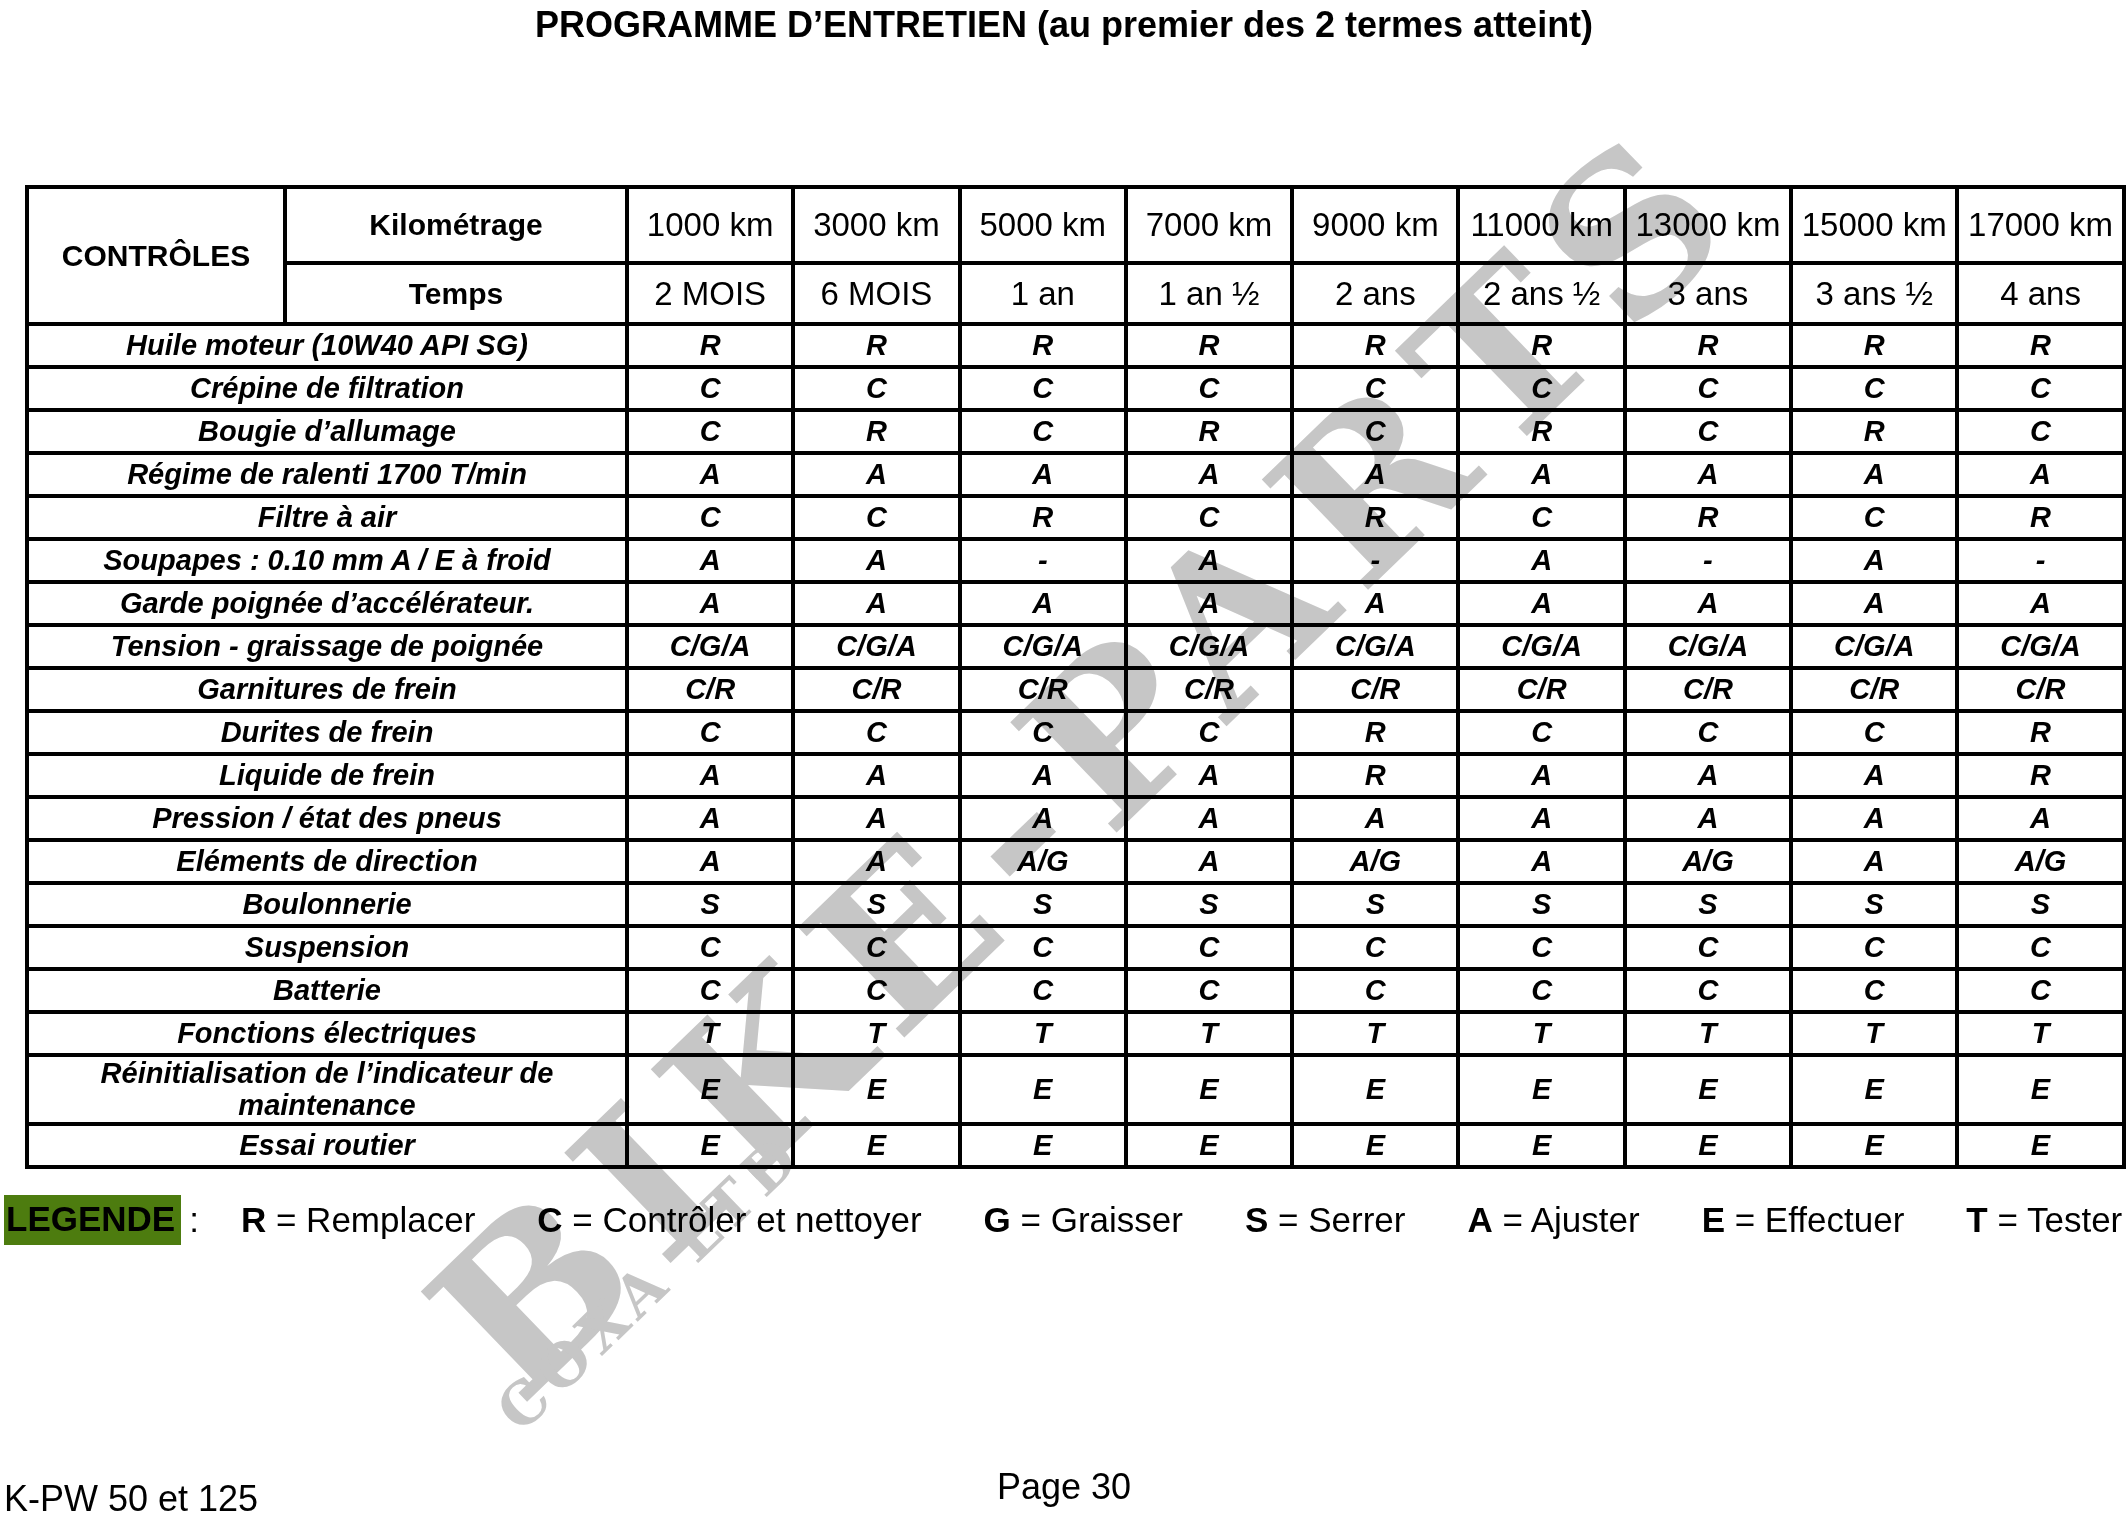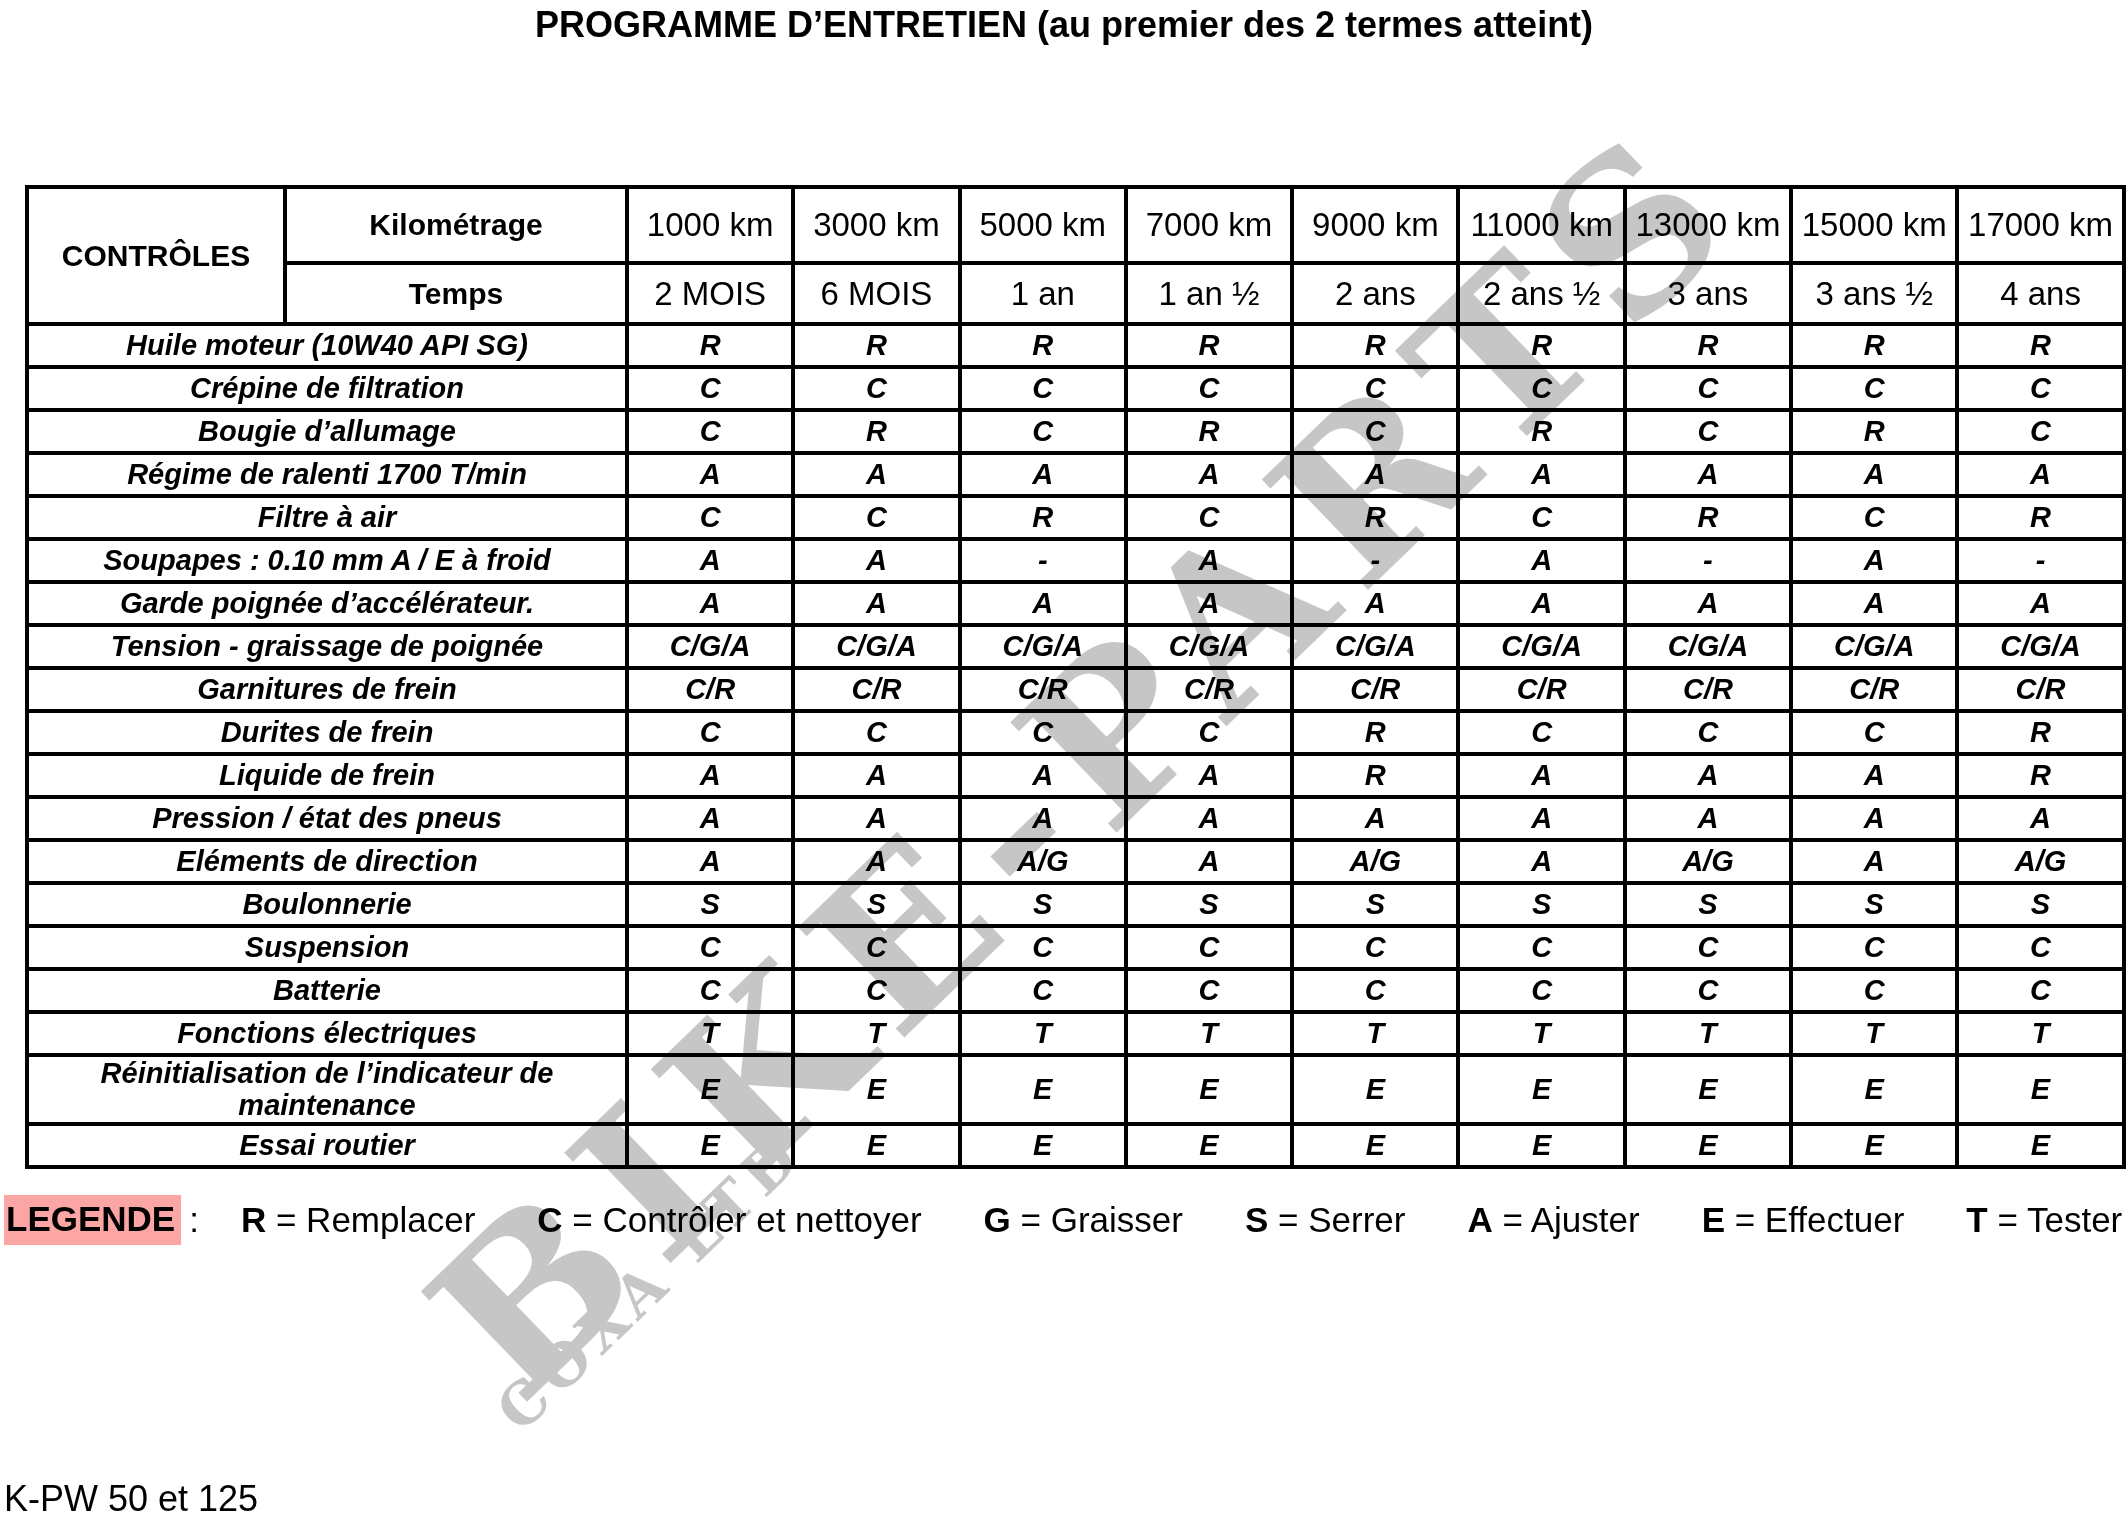--- a/index.html
+++ b/index.html
@@ -27,21 +27,21 @@
   tbody tr{height:43px;font-style:italic;}
   th.hdr-grey{background:#c6c6c6;font-size:30px;font-weight:bold;}
   th.hdr-grey2{background:#acacac;font-size:30px;font-weight:bold;}
   th.kmcell,th.timecell{background:transparent;font-size:33px;font-weight:normal;}
   td.rowlabel{font-size:29px;font-weight:bold;line-height:1.12;}
   td.val{font-size:29px;font-weight:bold;}
 
   
   .legend{position:absolute;z-index:2;left:4px;top:1194px;width:2120px;height:52px;
           display:flex;align-items:center;font-size:35px;white-space:nowrap;}
-  .legend-title{background:#fca5a5;font-weight:bold;padding:4px 6px 6px 2px;}
+  .legend-title{background:#4d7c0f;font-weight:bold;padding:4px 6px 6px 2px;}
   .legend-colon{margin:0 14px 0 8px;}
   .legend-item{margin-right:34px;margin-left:28px;}
   .legend-item b{font-weight:bold;}
 
   
   .footer-left{position:absolute;z-index:2;left:4px;top:1478px;font-size:36px;}
   .footer-center{position:absolute;z-index:2;left:0;top:1466px;width:100%;
                  text-align:center;font-size:36px;}
 </style>
 </head>
@@ -321,14 +321,15 @@
     </table>
   </div>
 
   <div class="legend">
     <span class="legend-title">LEGENDE</span>
     <span class="legend-colon">:</span>
     <span id="legend-items"><span class="legend-item"><b class="legend-code">R</b> = Remplacer</span><span class="legend-item"><b class="legend-code">C</b> = Contrôler et nettoyer</span><span class="legend-item"><b class="legend-code">G</b> = Graisser</span><span class="legend-item"><b class="legend-code">S</b> = Serrer</span><span class="legend-item"><b class="legend-code">A</b> = Ajuster</span><span class="legend-item"><b class="legend-code">E</b> = Effectuer</span><span class="legend-item"><b class="legend-code">T</b> = Tester</span></span>
   </div>
 
   <div class="footer-left">K-PW 50 et 125</div>
+  <div class="footer-center">Page 30</div>
 
 </div>
 
 </body></html>

